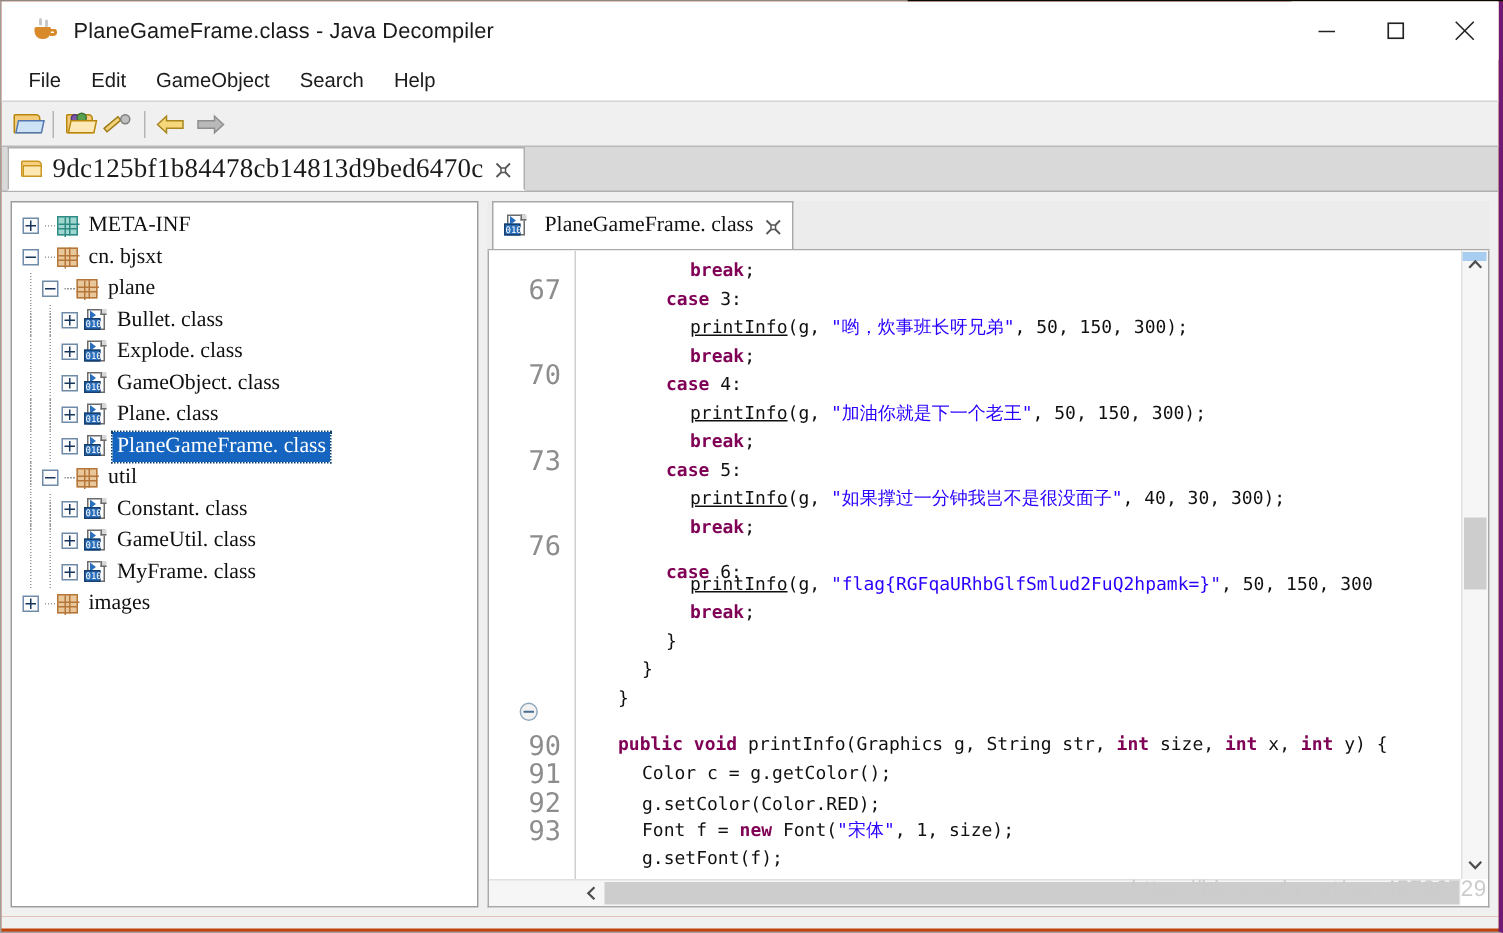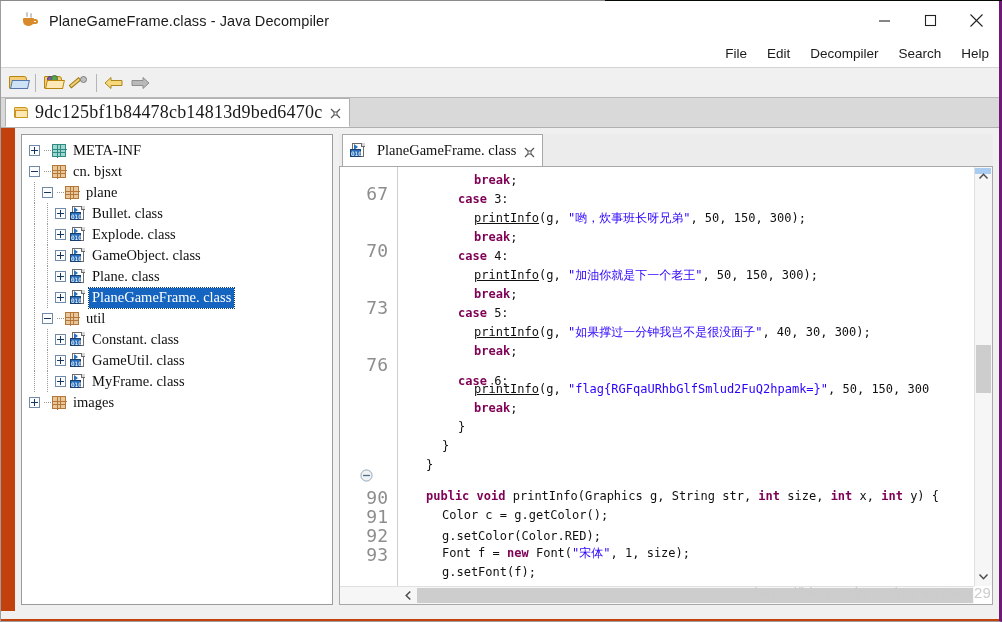--- a/index.html
+++ b/index.html
@@ -74,21 +74,20 @@
   }
   .win-btn svg { display:block; }
 
   
   .menubar {
     height:28px;
     display:flex; align-items:center;
     background:#ffffff;
     padding-left:8px;
     border-bottom:1px solid #d4d4d4;
-    justify-content:flex-end;
   }
   .menu-item {
     font-size:13.5px; color:#1b1b1b;
     padding:3px 10px;
     white-space:nowrap;
   }
 
   
   .toolbar {
     height:30px;
@@ -169,21 +168,20 @@
   .close-x {
     width:11px; height:11px; position:relative; flex:none; margin-left:2px;
   }
 
   
   .main {
     position:relative;
     height:483px;
     background:#f0f0f0;
     display:flex;
-    margin-left:14px;
   }
   .tree-panel {
     width:312px;
     margin:6px 0 6px 6px;
     background:#ffffff;
     border:1px solid #9b9b9b;
     position:relative;
     overflow:hidden;
   }
   .splitter {
@@ -414,21 +412,21 @@
               <line x1="1.5" y1="1.5" x2="13.5" y2="13.5" stroke="#222" stroke-width="1.1"></line>
               <line x1="13.5" y1="1.5" x2="1.5" y2="13.5" stroke="#222" stroke-width="1.1"></line>
             </svg>
         </div>
       </div>
     </div>
 
     <div class="menubar">
       <div class="menu-item">File</div>
       <div class="menu-item">Edit</div>
-      <div class="menu-item">Decompiler</div>
+      <div class="menu-item">GameObject</div>
       <div class="menu-item">Search</div>
       <div class="menu-item">Help</div>
     </div>
 
     <div class="toolbar">
       <div class="tb-btn">
         <span class="folder open-blue">
           <span class="back"></span>
             <span class="front"></span>
         </span>

